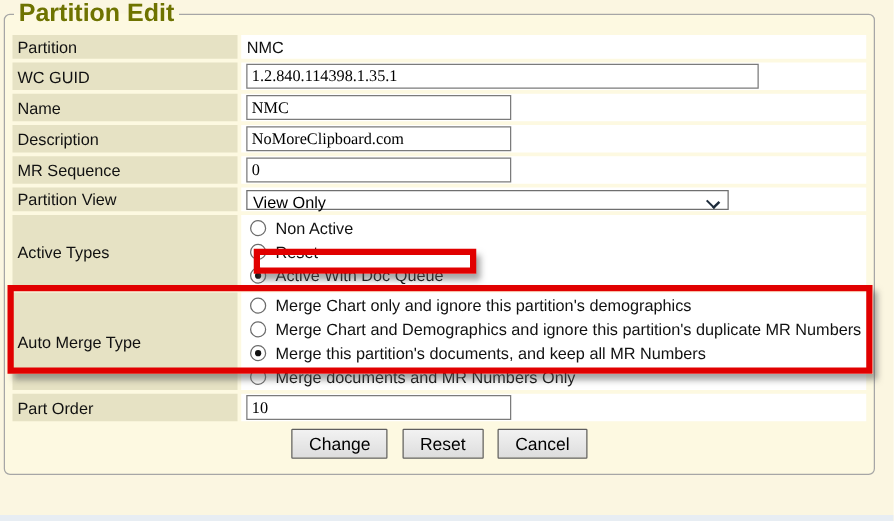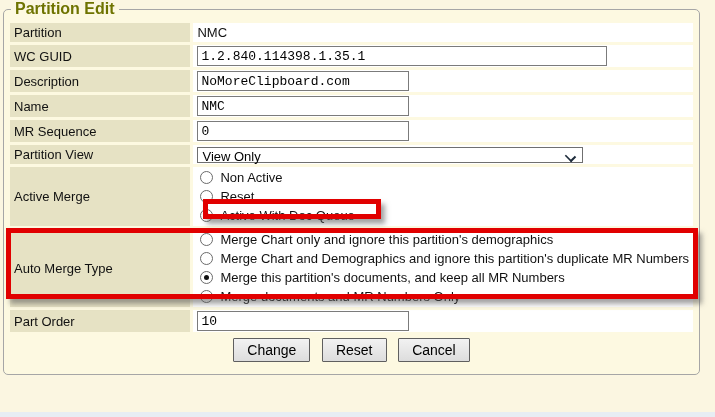--- a/index.html
+++ b/index.html
@@ -17,38 +17,38 @@
     position:absolute; left:0; bottom:0; width:715px; height:5px;
     background:#E7EDF3;
   }
   fieldset.panel {
     position:absolute; left:3px; top:0px; width:697px;
     margin:0; padding:2px 3px 5px 3px;
     border:1px solid #A6A6A6; border-radius:5px;
     background:#FDF9E1;
   }
   legend.panel-title {
-    font-size:16px; font-weight:bold; color:#6E7300;
+    font-size:20px; font-weight:bold; color:#6E7300;
     padding:0 4px; margin-left:4px;
   }
   table.form-table {
     border-collapse:separate; border-spacing:3px;
     width:100%; font-size:13px; color:#111;
   }
   td.lbl {
     background:#E6E2C4; width:202px; padding:2px 4px;
     vertical-align:middle; white-space:nowrap;
   }
   td.val {
     background:#ffffff; padding:1px 4px; vertical-align:middle;
   }
   td.btnrow { background:transparent; text-align:center; padding:3px 0 4px 0; }
 
   input.txt {
-    font-family:Liberation Mono, monospace; font-size:13px;
+    font-family:Liberation Serif, serif; font-size:13px;
     height:20px; border:1px solid #7B7B7B; padding:1px 3px;
     background:#fff; color:#000;
   }
   .w-wide  { width:410px; }
   .w-med   { width:212px; }
 
   .select {
     position:relative; width:386px; height:16px;
     border:1px solid #6F6F6F; background:#fff;
     font-size:13px; line-height:18px; padding:0 22px 0 4px;
@@ -108,30 +108,30 @@
       </tr>
 
       <tr>
         <td class="lbl">WC GUID</td>
         <td class="val">
           <input type="text" class="txt w-wide" value="1.2.840.114398.1.35.1" style="">
         </td>
       </tr>
 
       <tr>
+        <td class="lbl">Name</td>
+        <td class="val">
+          <input type="text" class="txt w-med" value="NMC" style="">
+        </td>
+      </tr>
+
+      <tr>
         <td class="lbl">Description</td>
         <td class="val">
           <input type="text" class="txt w-med" value="NoMoreClipboard.com" style="">
-        </td>
-      </tr>
-
-      <tr>
-        <td class="lbl">Name</td>
-        <td class="val">
-          <input type="text" class="txt w-med" value="NMC" style="">
         </td>
       </tr>
 
       <tr>
         <td class="lbl">MR Sequence</td>
         <td class="val">
           <input type="text" class="txt w-med" value="0" style="">
         </td>
       </tr>
 
@@ -139,21 +139,21 @@
         <td class="lbl">Partition View</td>
         <td class="val">
           <div class="select">
             <span>View Only</span>
             <span class="chev"></span>
           </div>
         </td>
       </tr>
 
       <tr>
-        <td class="lbl">Active Merge</td>
+        <td class="lbl">Active Types</td>
         <td class="val">
           <div class="radio-line">
             <span class="radio"></span><span>Non Active</span>
           </div>
           <div class="radio-line">
             <span class="radio"></span><span>Reset</span>
           </div>
           <div class="radio-line">
             <span class="radio checked"></span><span>Active With Doc Queue</span>
           </div>

